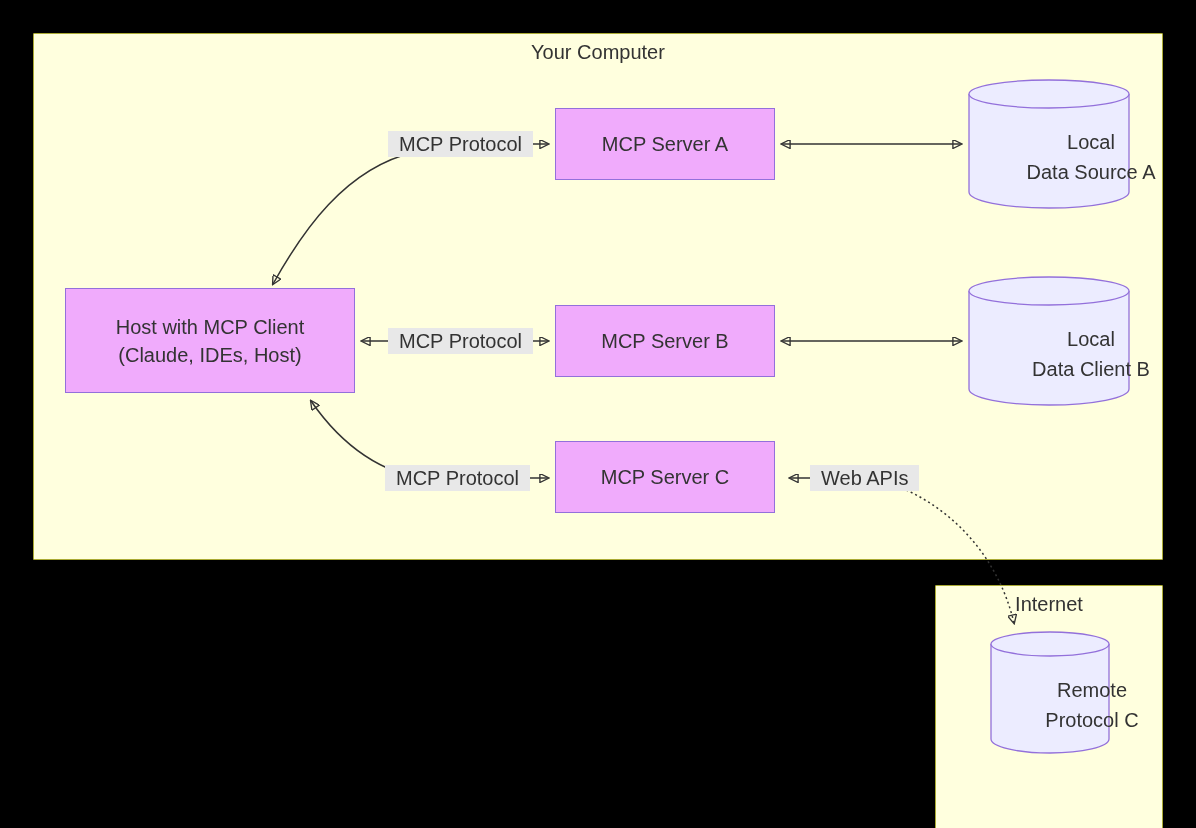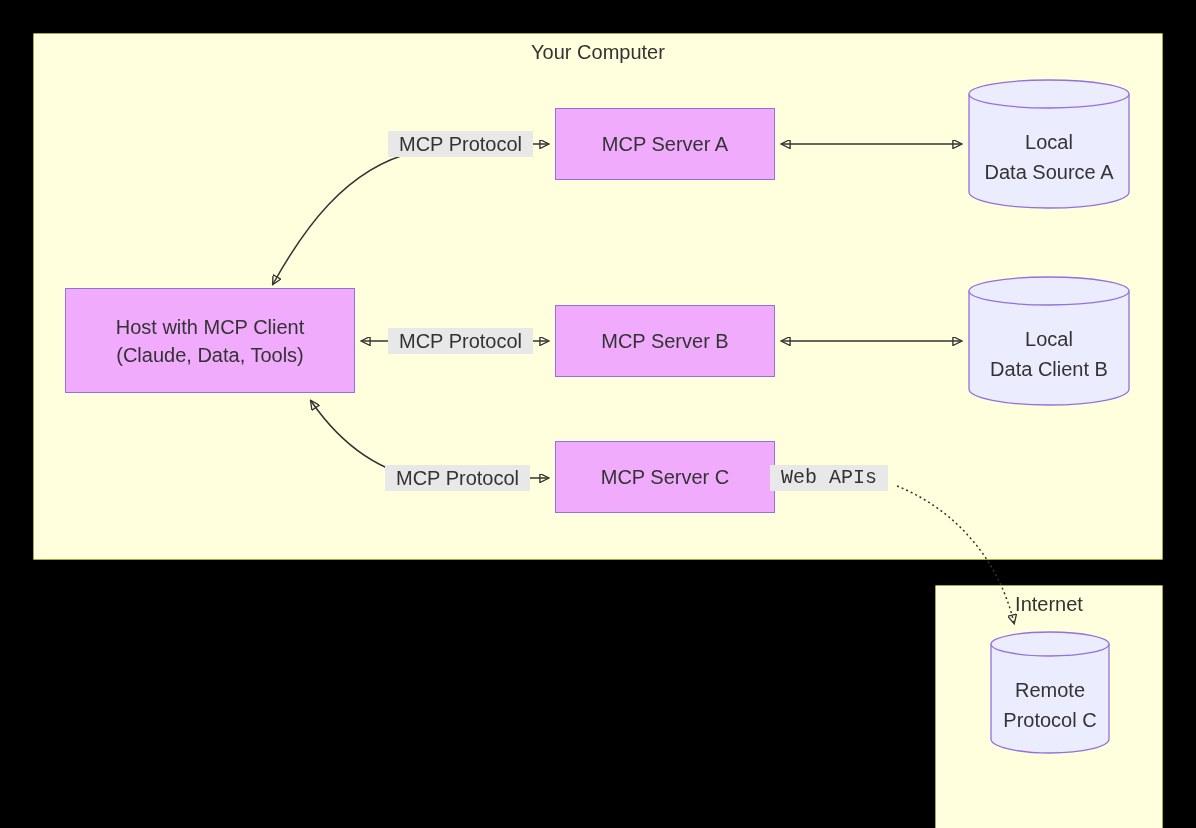--- a/index.html
+++ b/index.html
@@ -77,36 +77,37 @@
     stroke-width: 1.3;
   }
   .cyl-text {
     position: absolute;
     left: 0;
     width: 100%;
     text-align: center;
     font-size: 20px;
     line-height: 30px;
     color: #333333;
+    padding-left: 42px;
   }
   .cyl-a .cyl-text, .cyl-b .cyl-text { top: 49px; }
   .cyl-c .cyl-text { top: 45px; }
   .edge-label {
     position: absolute;
     background: #E8E8E8;
     color: #333333;
     font-size: 20px;
     line-height: 24px;
     padding: 1px 11px;
     white-space: nowrap;
   }
   .label-mcp-a { left: 388px; top: 131px; }
   .label-mcp-b { left: 388px; top: 328px; }
   .label-mcp-c { left: 385px; top: 465px; }
-  .label-web   { left: 770px; top: 465px; font-family: Liberation Mono, monospace; }
+  .label-web   { left: 810px; top: 465px; }
 </style>
 </head>
 <body>
 
 <div class="stage">
 
   <div class="cluster cluster-computer">
     <div class="cluster-title">Your Computer</div>
   </div>
   <div class="cluster cluster-internet">
@@ -128,21 +129,21 @@
     <path d="M 430 480 C 375 473, 338 440, 311 401" marker-end="url(#ah)"></path>
     <path d="M 455 478 L 548 478" marker-end="url(#ah)"></path>
     <path d="M 782 144 L 961 144" marker-start="url(#ahs)" marker-end="url(#ah)"></path>
     <path d="M 782 341 L 961 341" marker-start="url(#ahs)" marker-end="url(#ah)"></path>
     <path d="M 840 478 L 790 478" marker-end="url(#ah)"></path>
     <path d="M 897 486 C 952 508, 998 556, 1014 623" marker-end="url(#ah)" stroke-dasharray="2 3" stroke-width="1.2"></path>
   </svg>
 
   <div class="node node-host">
     <div>Host with MCP Client</div>
-    <div>(Claude, Data, Tools)</div>
+    <div>(Claude, IDEs, Host)</div>
   </div>
   <div class="node node-srv-a">
     <div>MCP Server A</div>
   </div>
   <div class="node node-srv-b">
     <div>MCP Server B</div>
   </div>
   <div class="node node-srv-c">
     <div>MCP Server C</div>
   </div>

